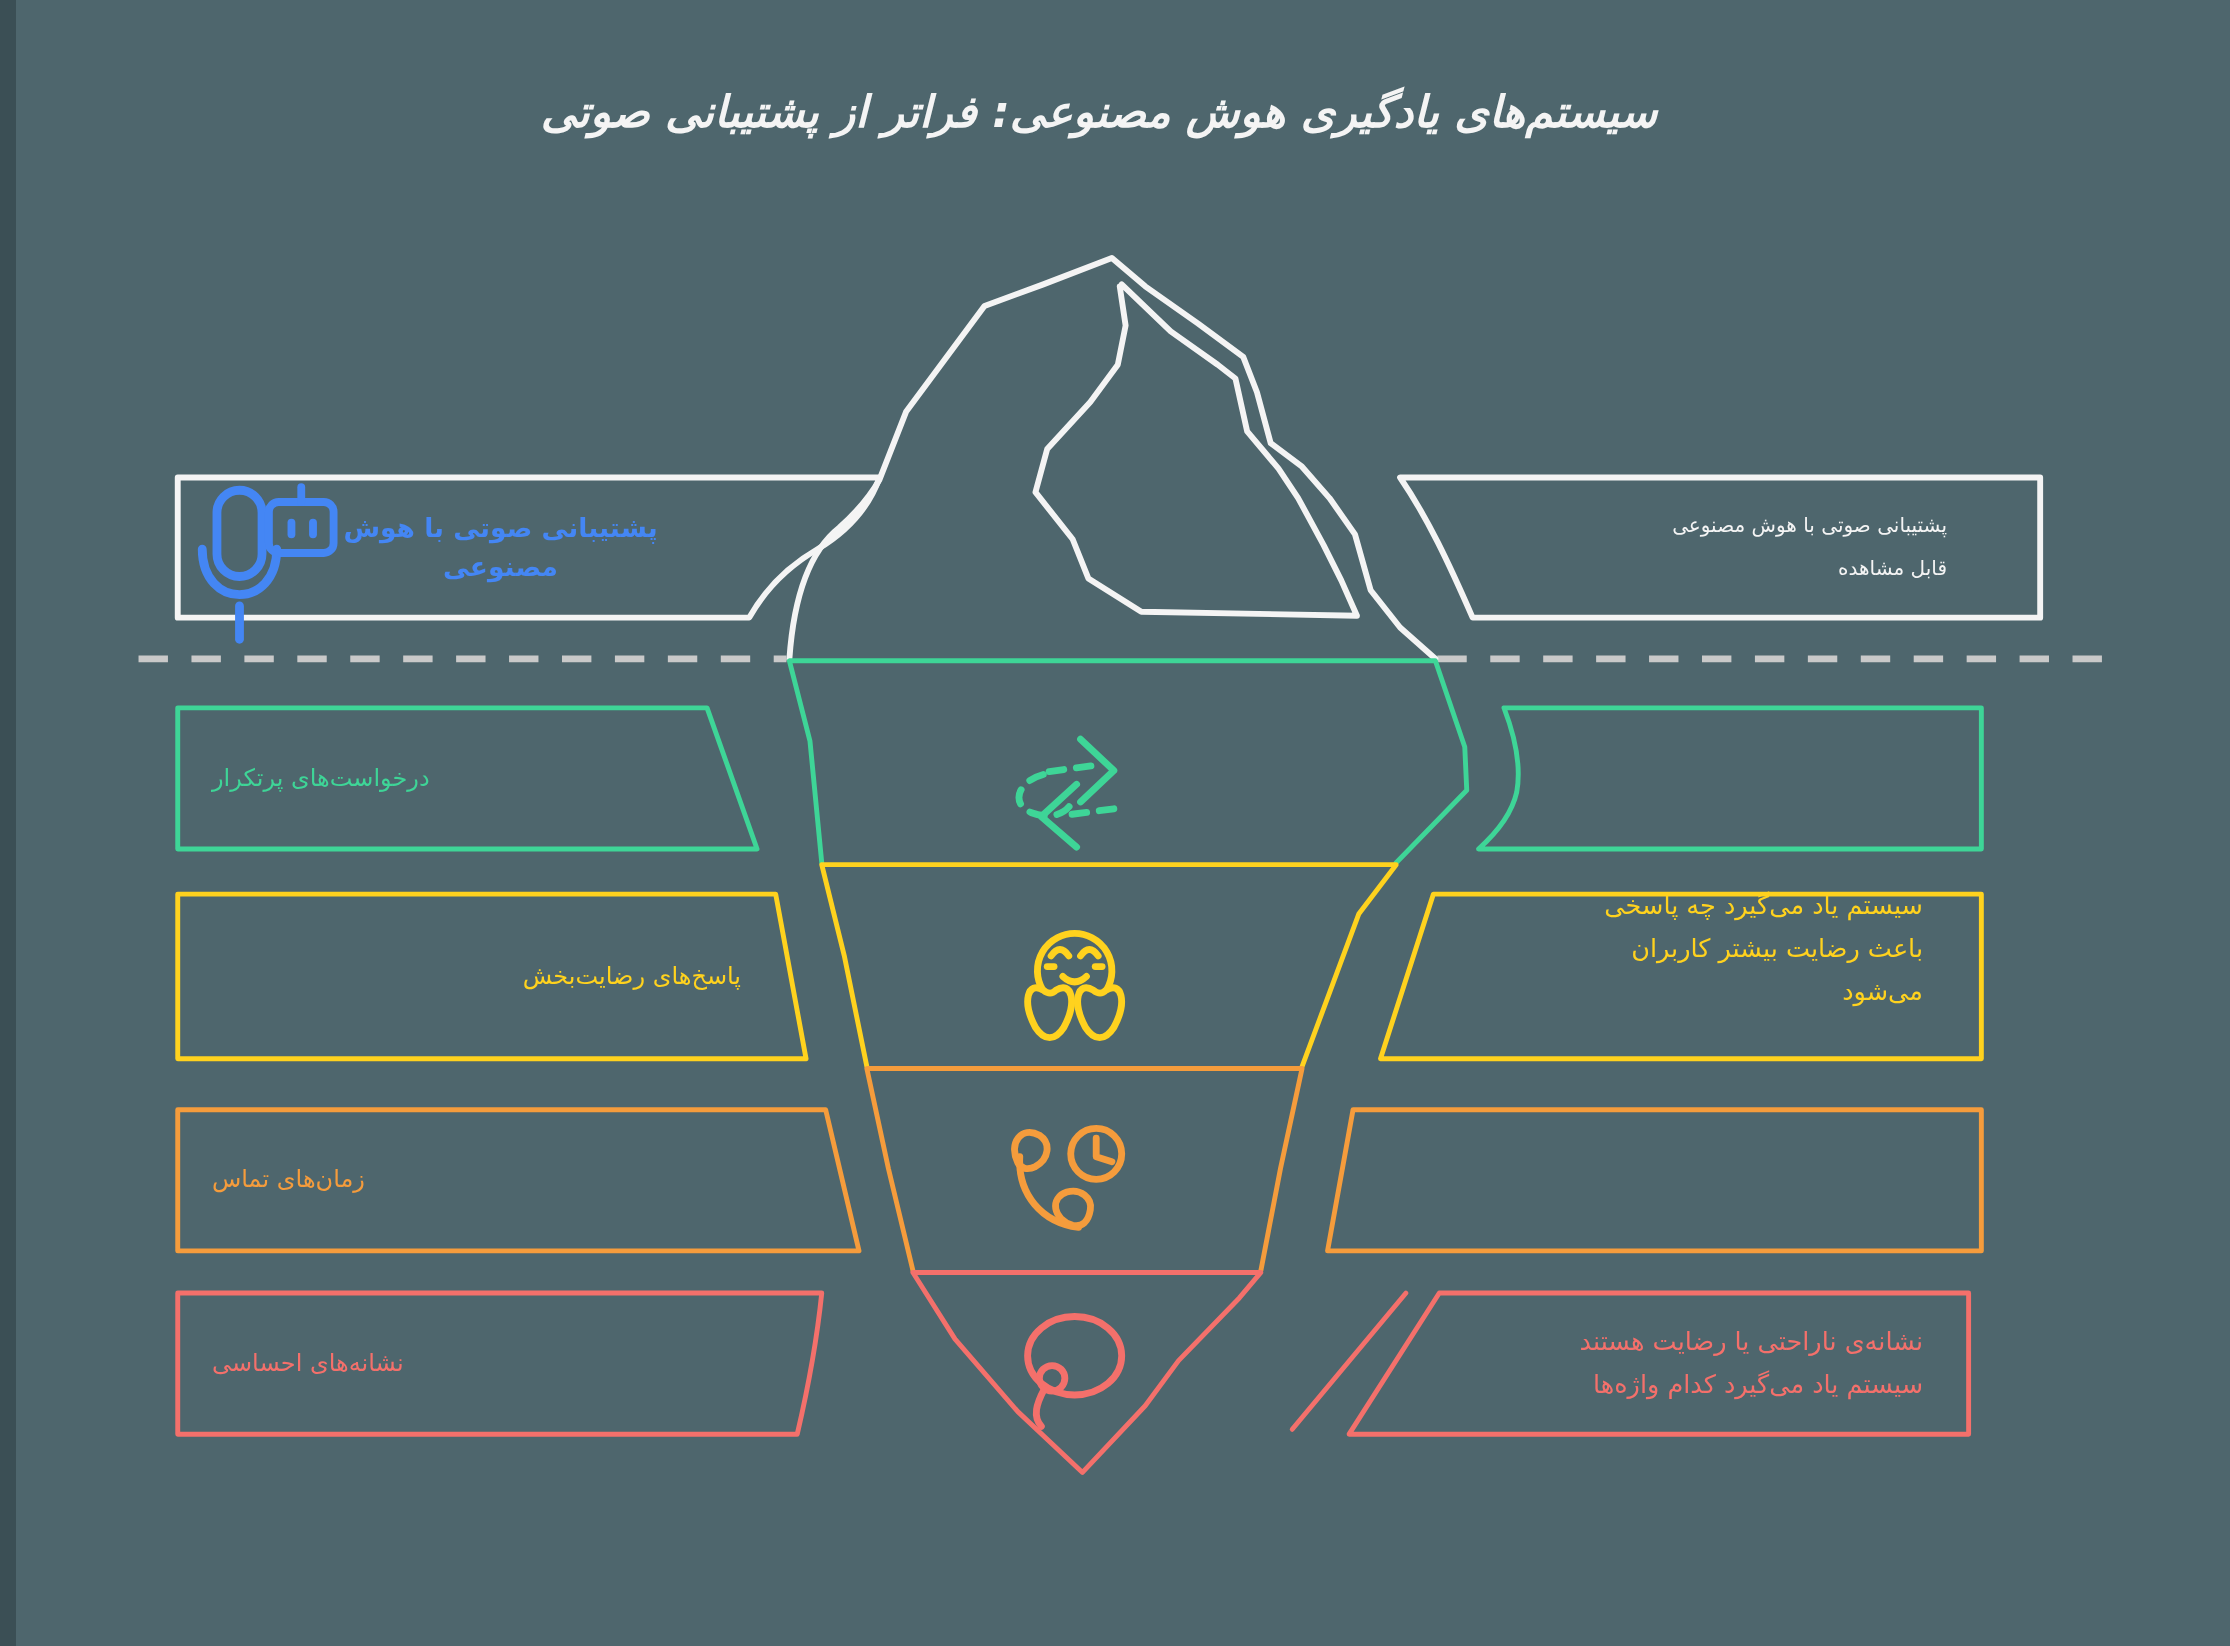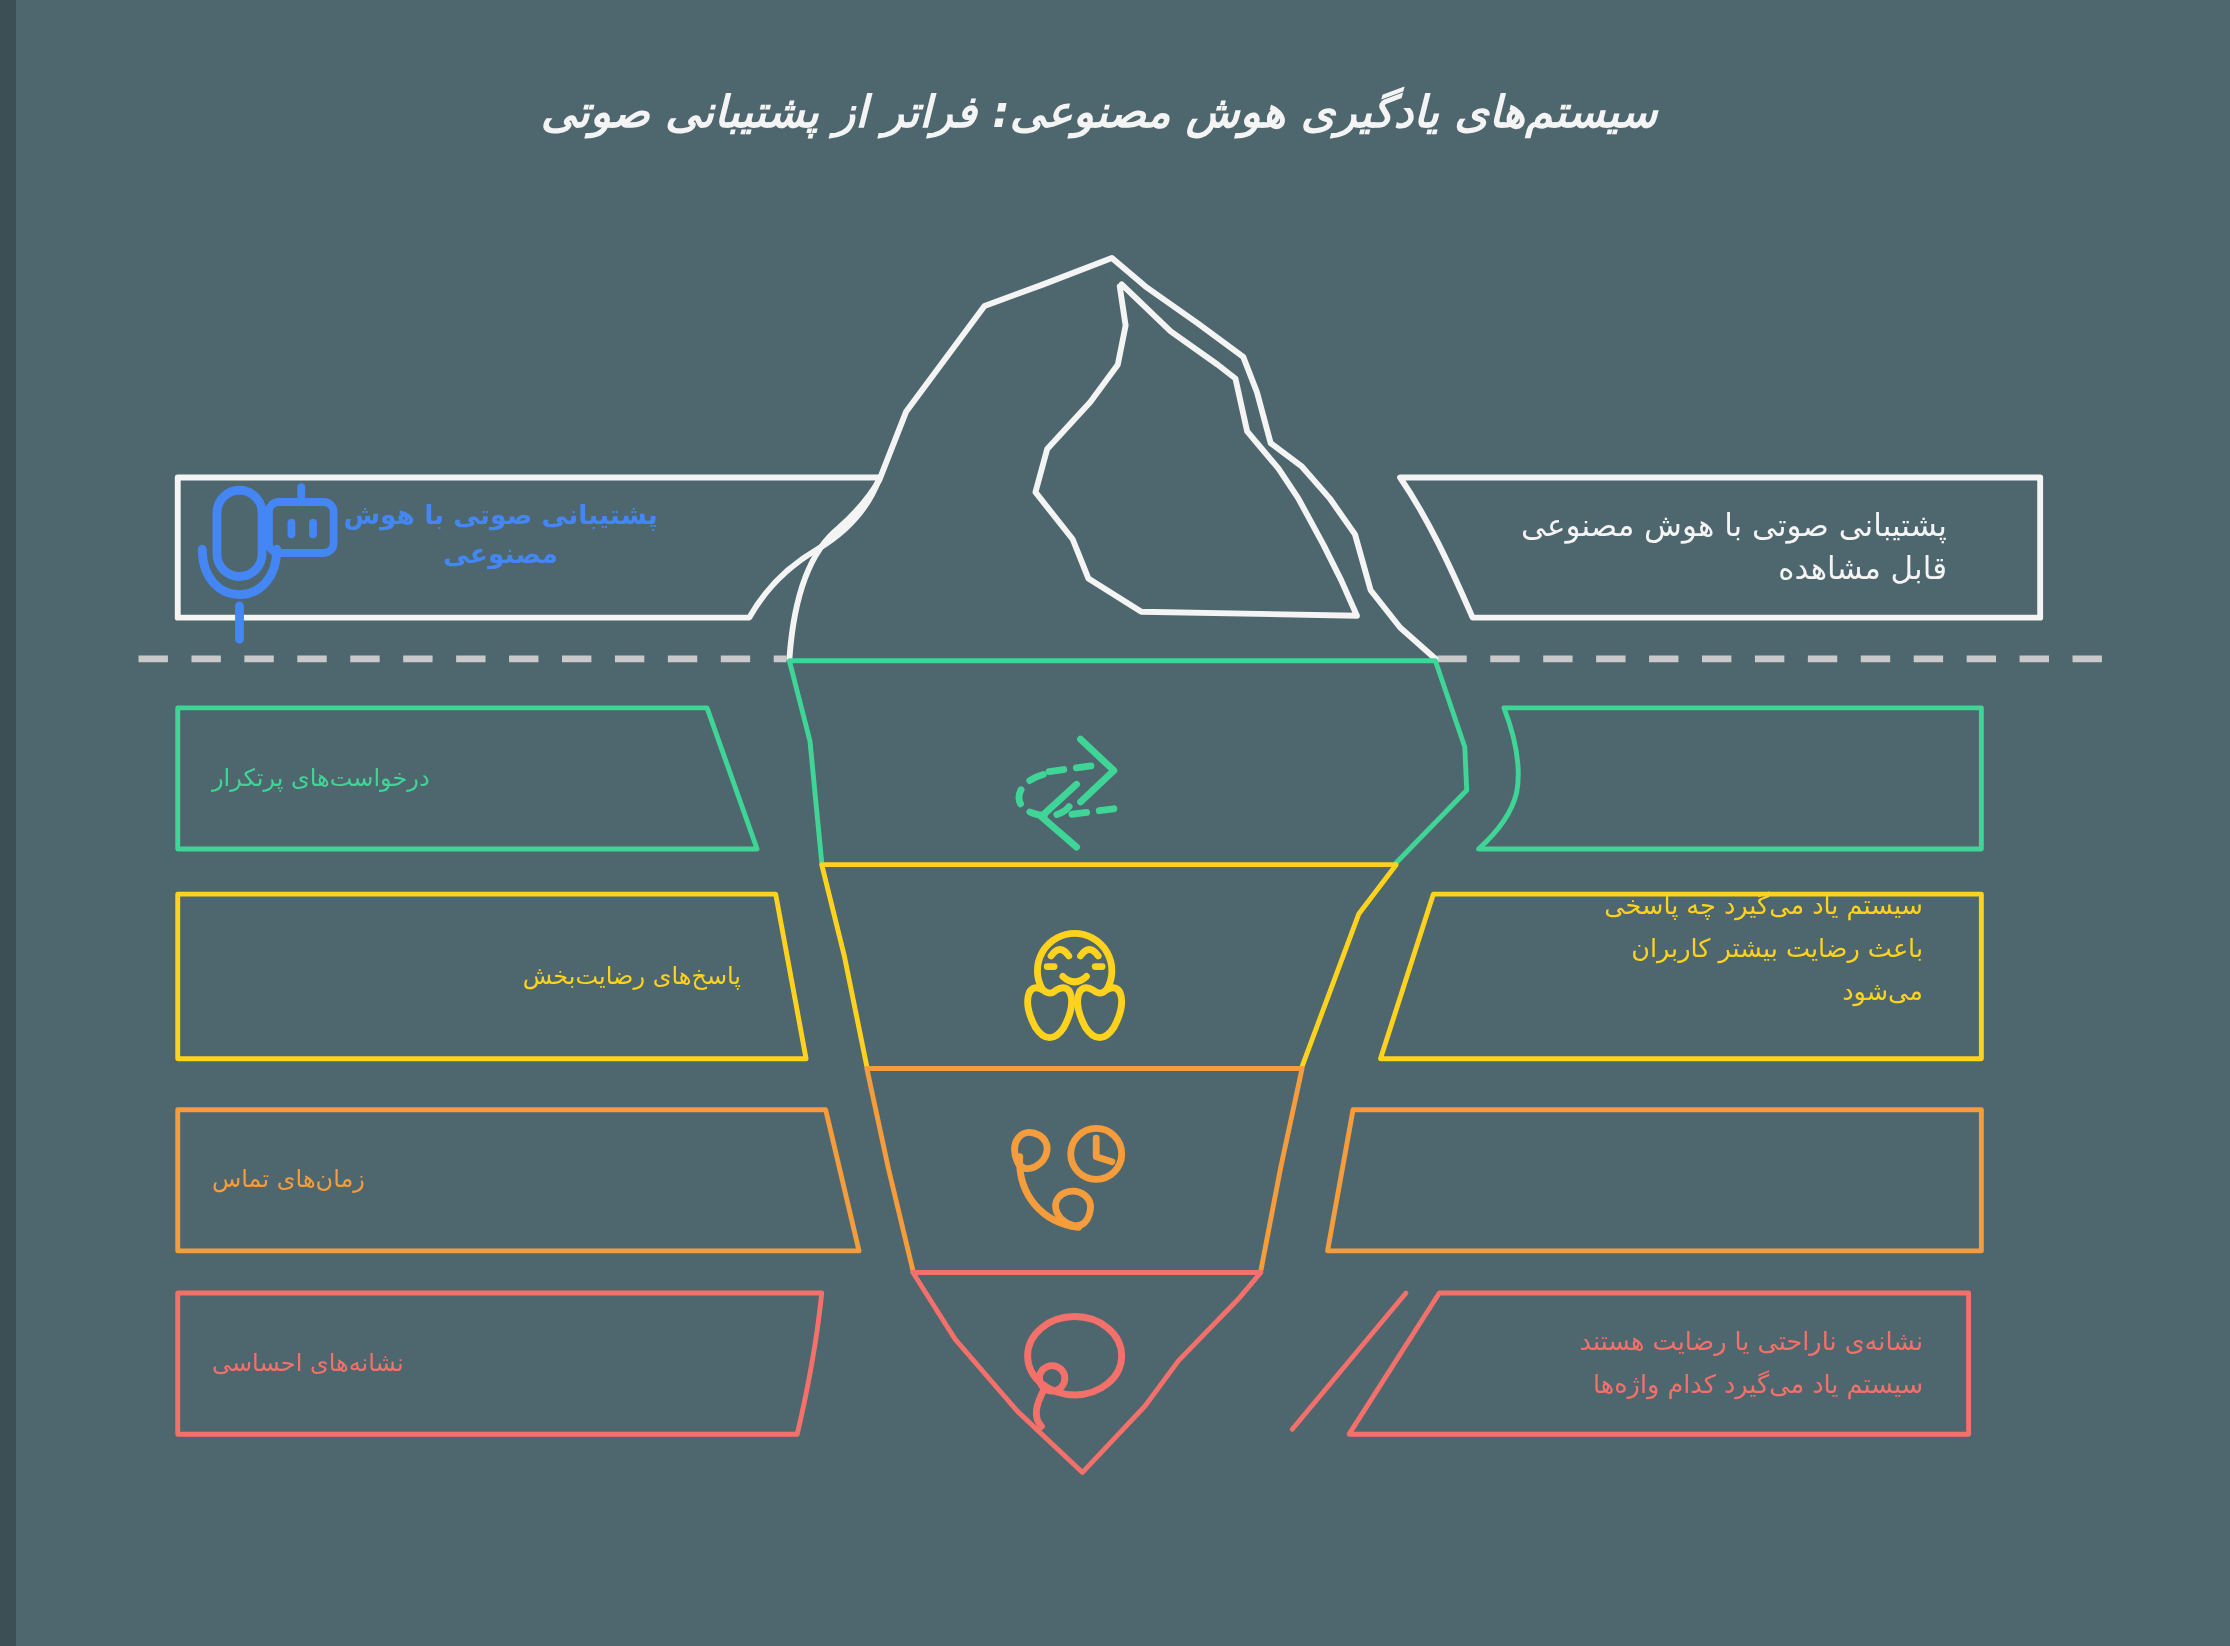--- a/index.html
+++ b/index.html
@@ -32,26 +32,26 @@
   .dashed{stroke-dasharray:15 13;}
 
   
   .txt{position:absolute;direction:rtl;}
   .title{
     left:0;top:86px;width:2166px;text-align:center;
     font-size:44px;font-weight:bold;font-style:italic;color:var(--surface-white);
     letter-spacing:0;
   }
   .surface-left-label{
-    left:323px;top:495px;width:323px;text-align:center;
+    left:323px;top:508px;width:323px;text-align:center;
     color:var(--visible-blue);font-weight:bold;font-size:26.5px;line-height:39px;
   }
   .surface-right-note{
     left:1470px;top:504px;width:461px;text-align:right;
-    color:var(--surface-white);font-size:31px;line-height:43px;
+    color:var(--surface-white);font-size:20px;line-height:43px;
   }
   .level-label{
     left:196px;width:529px;text-align:left;
     font-weight:normal;font-size:24px;line-height:35px;
   }
   .level-desc{
     left:1358px;width:549px;text-align:right;
     font-size:25.5px;line-height:43px;
   }
   .lbl-green{color:var(--green);top:761px;}

